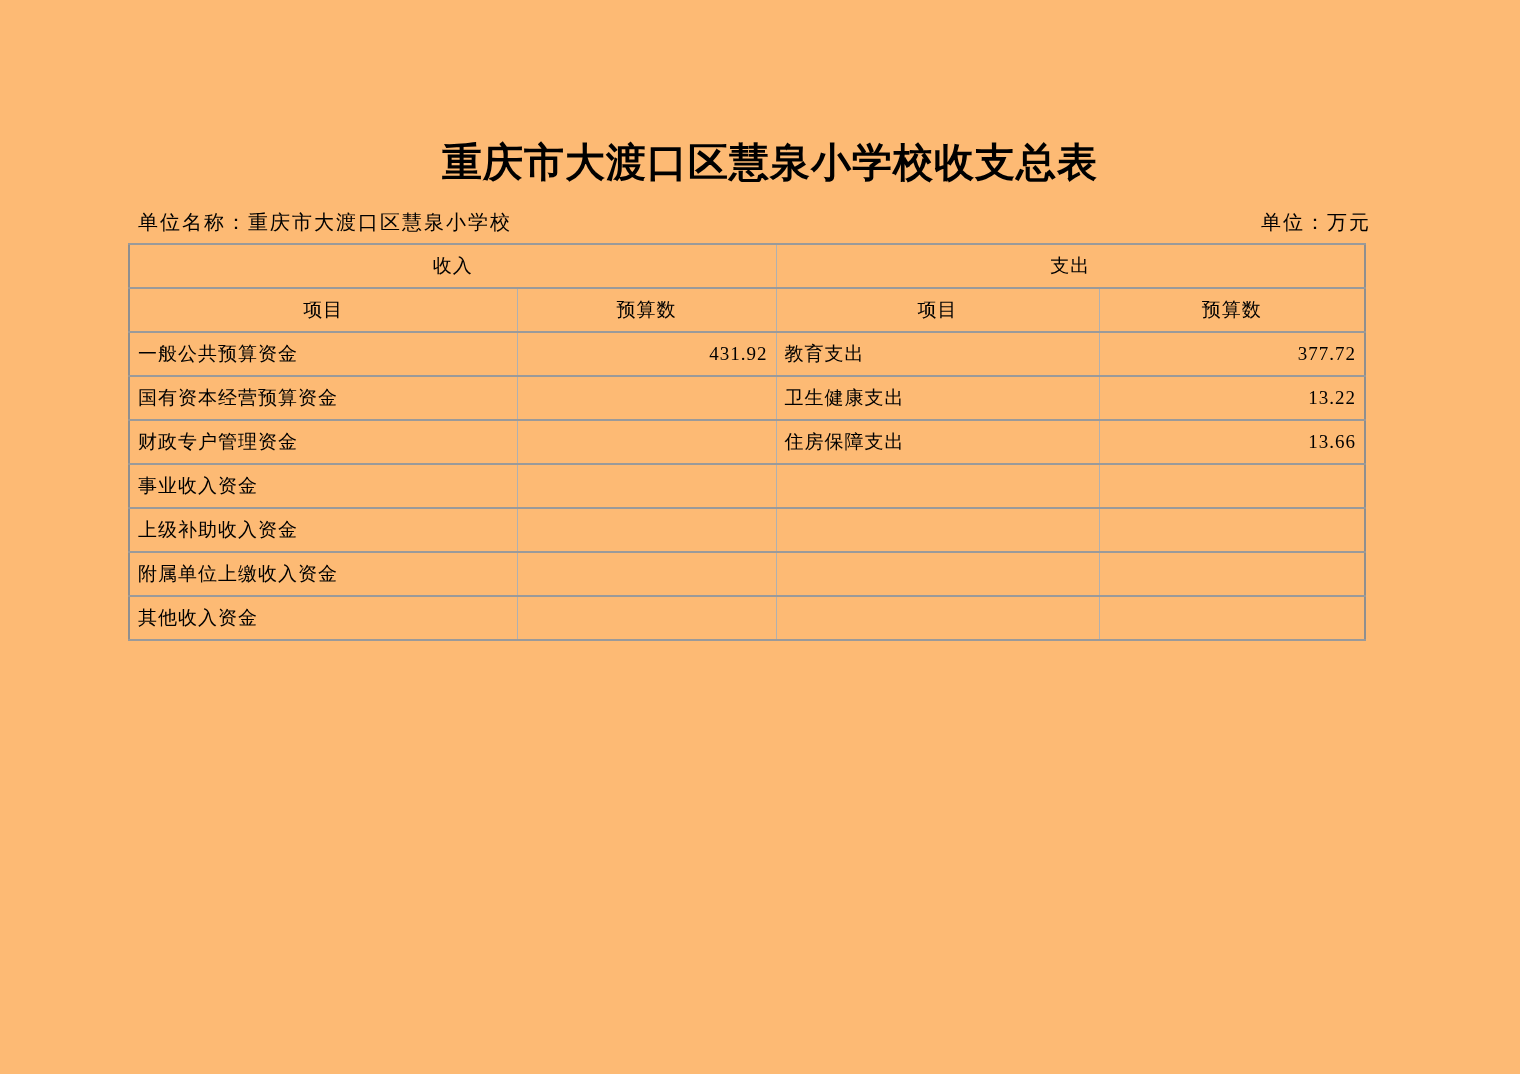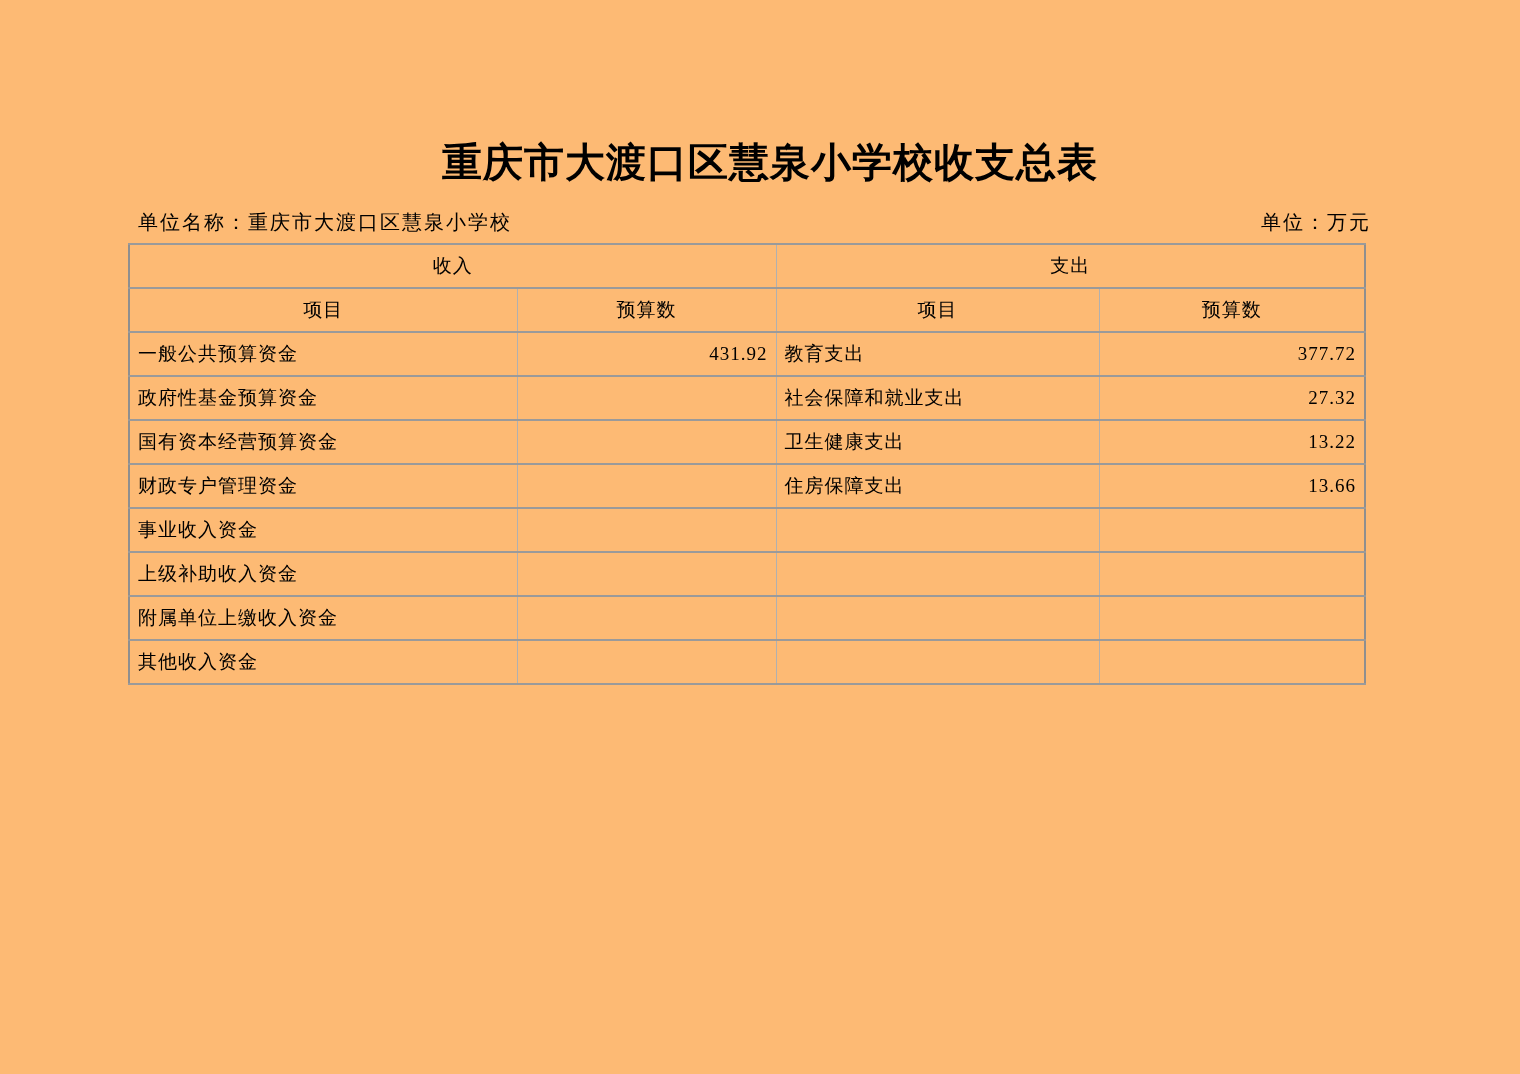--- a/index.html
+++ b/index.html
@@ -102,26 +102,20 @@
       </tr>
 
 
       <tr class="r-data">
         <td class="c-left">一般公共预算资金</td>
         <td class="c-num">431.92</td>
         <td class="c-left">教育支出</td>
         <td class="c-num">377.72</td>
       </tr>
       <tr class="r-data">
-        <td class="c-left">政府性基金预算资金</td>
-        <td class="c-num"></td>
-        <td class="c-left">社会保障和就业支出</td>
-        <td class="c-num">27.32</td>
-      </tr>
-      <tr class="r-data">
         <td class="c-left">国有资本经营预算资金</td>
         <td class="c-num"></td>
         <td class="c-left">卫生健康支出</td>
         <td class="c-num">13.22</td>
       </tr>
       <tr class="r-data">
         <td class="c-left">财政专户管理资金</td>
         <td class="c-num"></td>
         <td class="c-left">住房保障支出</td>
         <td class="c-num">13.66</td>

